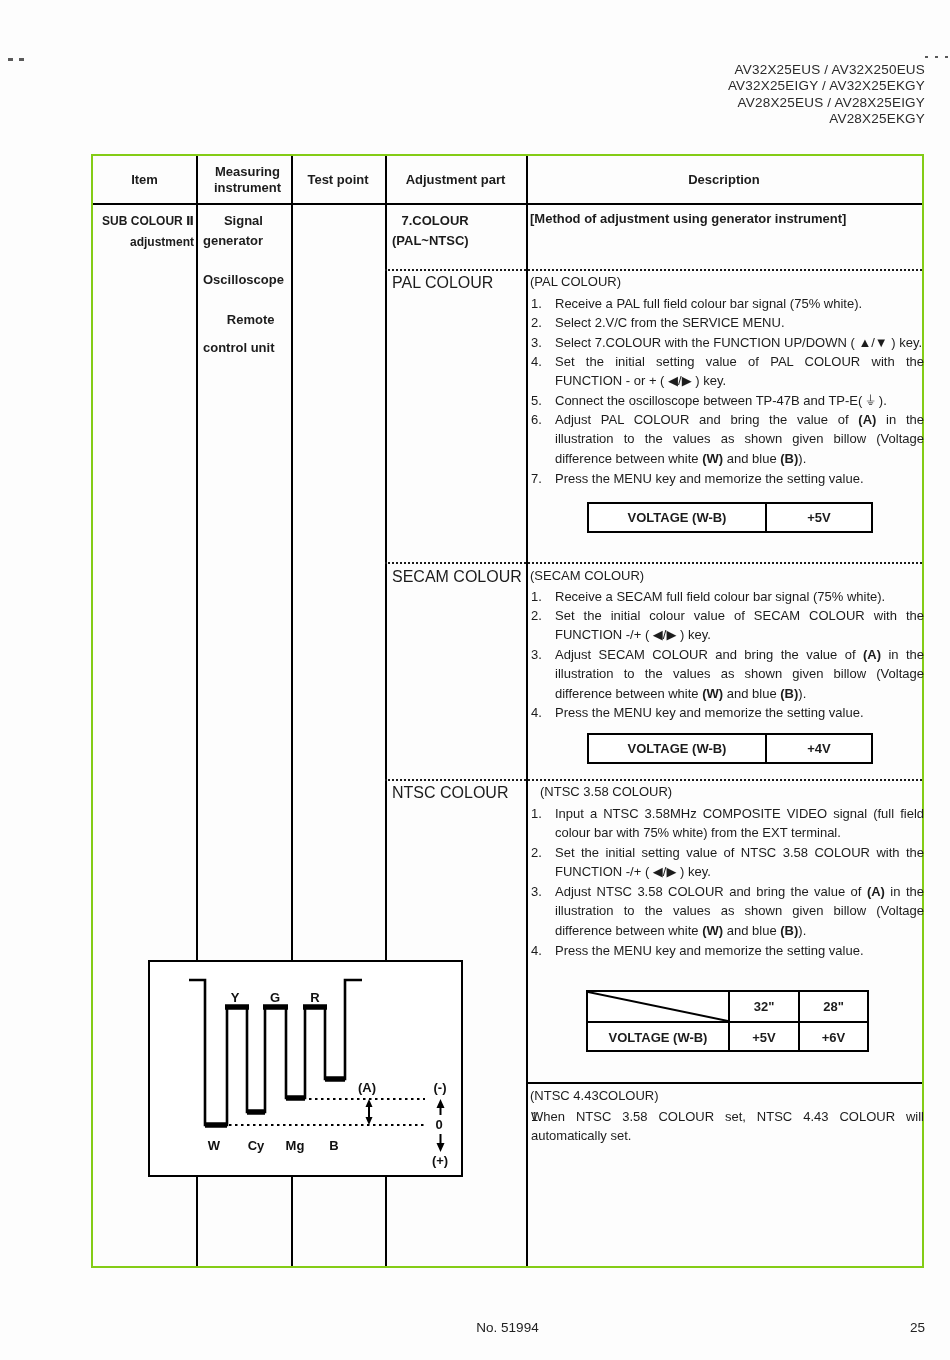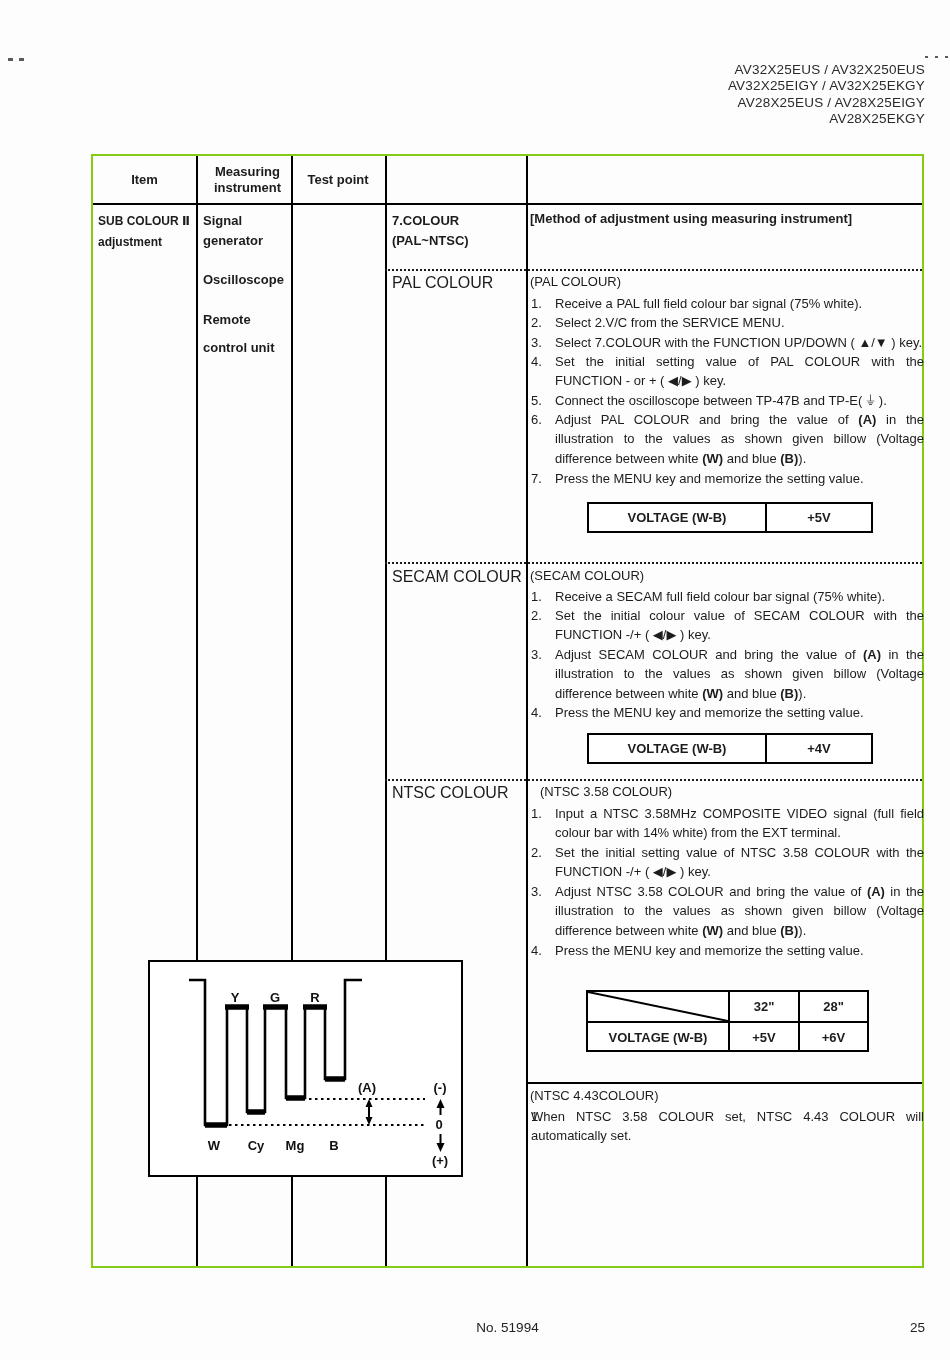--- a/index.html
+++ b/index.html
@@ -20,21 +20,21 @@
     font-size:13.5px;line-height:16.4px;color:#2b2b2b;letter-spacing:.2px;}
 
   
   .tframe{position:absolute;left:91px;top:154px;width:833px;height:1114px;
     border:2px solid #84cc16;box-sizing:border-box;}
   .vline{position:absolute;top:0;bottom:0;width:2px;background:#000;}
   .hdr{position:absolute;left:0;top:0;right:0;height:47px;border-bottom:2px solid #000;}
   .hcell{position:absolute;top:0;height:47px;display:flex;align-items:center;
     justify-content:center;font-weight:bold;font-size:13px;text-align:center;line-height:16px;}
 
-  .cell-b{font-weight:bold;font-size:13px;line-height:19.5px;}
+  .cell-b{font-weight:bold;font-size:13px;line-height:19.5px;text-align:right;}
 
   .dotsep{position:absolute;left:292px;right:0;height:0;border-top:2px dotted #1a1a1a;}
   .solidsep{position:absolute;left:433px;right:0;height:2px;background:#000;}
 
   .plabel{position:absolute;left:299px;font-size:16px;}
   .dhead{position:absolute;left:437px;font-size:13px;}
 
   .step{position:absolute;left:438px;width:393px;font-size:13px;line-height:19.4px;}
   .step .num{position:absolute;left:0;top:0;}
   .step .txt{display:block;margin-left:24px;text-align:justify;}
@@ -84,20 +84,22 @@
   <div class="vline" style="left:103px;"></div>
   <div class="vline" style="left:198px;"></div>
   <div class="vline" style="left:292px;"></div>
   <div class="vline" style="left:433px;"></div>
 
   <div class="hdr">
     <div class="hcell" style="left:0;width:103px;">Item</div>
     <div class="hcell pre" style="left:103px;width:103px;">Measuring
 instrument</div>
     <div class="hcell" style="left:198px;width:94px;">Test point</div>
+    <div class="hcell" style="left:292px;width:141px;">Adjustment part</div>
+    <div class="hcell" style="left:433px;right:0;">Description</div>
   </div>
 
   <div class="abs cell-b pre" style="left:5px;top:55px;width:96px;font-size:12px;line-height:21px;">SUB COLOUR Ⅱ
 adjustment</div>
 
   <div class="abs cell-b pre" style="left:110px;top:55px;line-height:20px;">Signal
 generator</div>
   <div class="abs cell-b" style="left:110px;top:114px;">Oscilloscope</div>
   <div class="abs cell-b pre" style="left:110px;top:150px;line-height:28px;">Remote
 control unit</div>
@@ -107,21 +109,21 @@
 (PAL~NTSC)</div>
 
   <div class="dotsep" style="top:113px;"></div>
   <div class="dotsep" style="top:406px;"></div>
   <div class="dotsep" style="top:623px;"></div>
 
   <div class="plabel" style="top:118px;">PAL COLOUR</div>
   <div class="plabel" style="top:412px;">SECAM COLOUR</div>
   <div class="plabel" style="top:628px;">NTSC COLOUR</div>
 
-  <div class="dhead b" style="top:55px;">[Method of adjustment using measuring instrument]</div>
+  <div class="dhead b" style="top:55px;">[Method of adjustment using generator instrument]</div>
 
   <div class="dhead" style="top:118px;">(PAL COLOUR)</div>
   <div class="step" style="top:138px;">
     <span class="num">1.</span>
     <span class="txt">Receive a PAL full field colour bar signal (75% white).</span>
   </div>
   <div class="step" style="top:157px;">
     <span class="num">2.</span>
     <span class="txt">Select 2.V/C from the SERVICE MENU.</span>
   </div>
@@ -168,21 +170,21 @@
     <span class="txt">Press the MENU key and memorize the setting value.</span>
   </div>
   <div class="vtable" style="top:577px;">
     <div class="vt-label">VOLTAGE (W-B)</div>
     <div class="vt-value">+4V</div>
   </div>
 
   <div class="dhead" style="top:628px;margin-left:10px;">(NTSC 3.58 COLOUR)</div>
   <div class="step" style="top:648px;">
     <span class="num">1.</span>
-    <span class="txt">Input a NTSC 3.58MHz COMPOSITE VIDEO signal (full field colour bar with 14% white) from the EXT terminal.</span>
+    <span class="txt">Input a NTSC 3.58MHz COMPOSITE VIDEO signal (full field colour bar with 75% white) from the EXT terminal.</span>
   </div>
   <div class="step" style="top:687px;">
     <span class="num">2.</span>
     <span class="txt">Set the initial setting value of NTSC 3.58 COLOUR with the FUNCTION -/+ ( ◀/▶ ) key.</span>
   </div>
   <div class="step" style="top:726px;">
     <span class="num">3.</span>
     <span class="txt">Adjust NTSC 3.58 COLOUR and bring the value of <b>(A)</b> in the illustration to the values as shown given billow (Voltage difference between white <b>(W)</b> and blue <b>(B)</b>).</span>
   </div>
   <div class="step" style="top:785px;">

